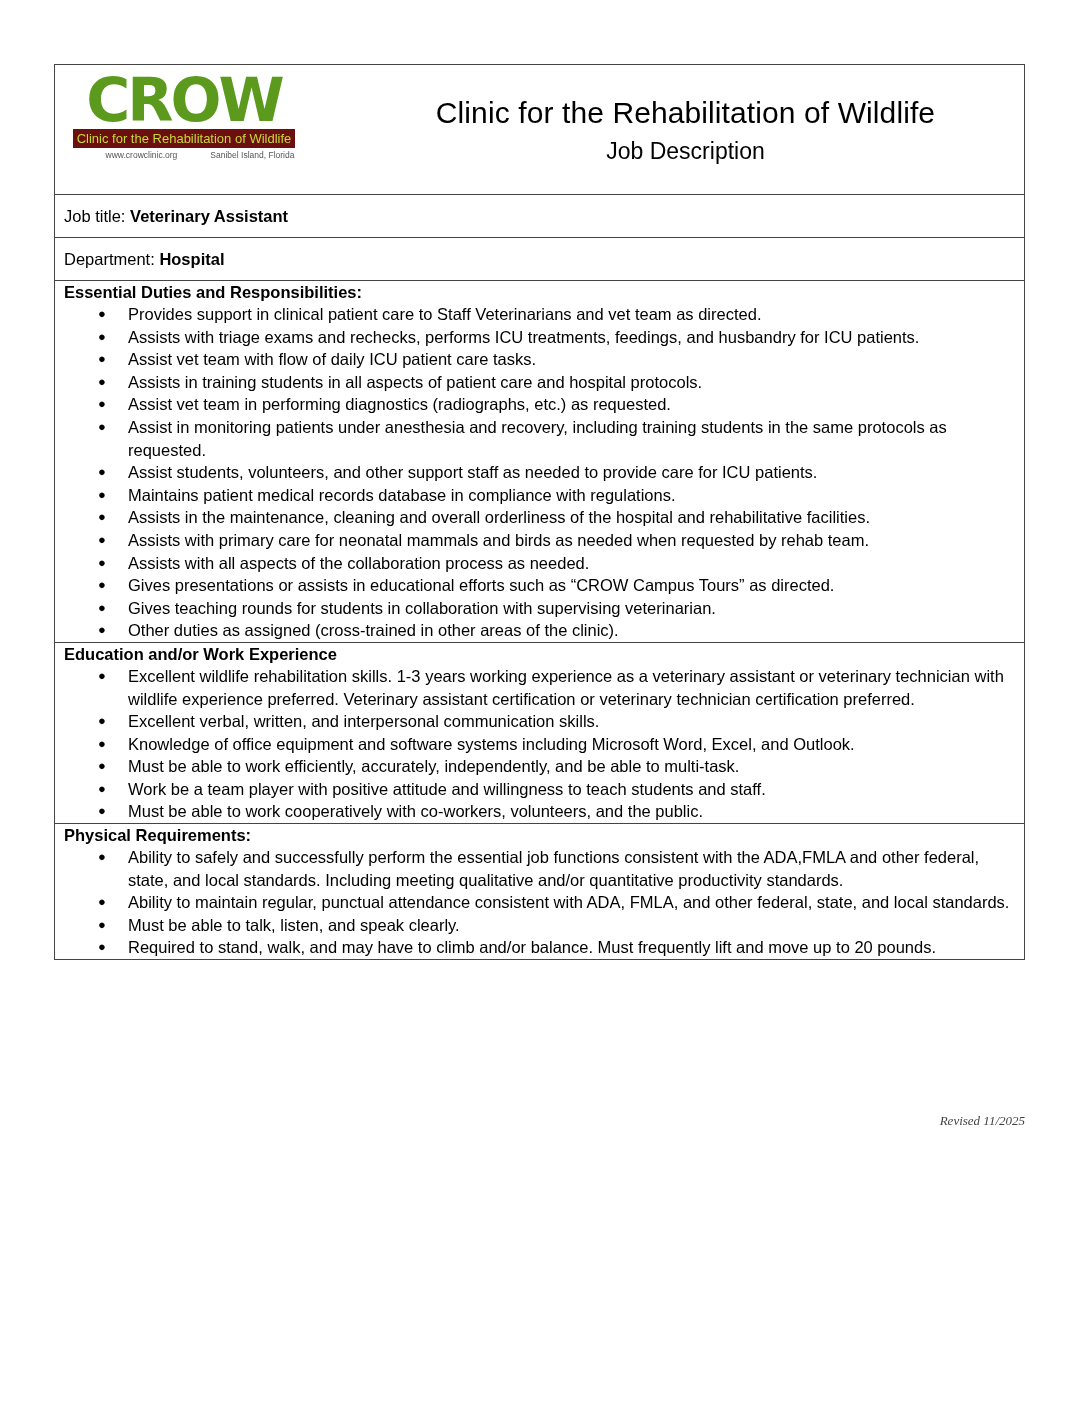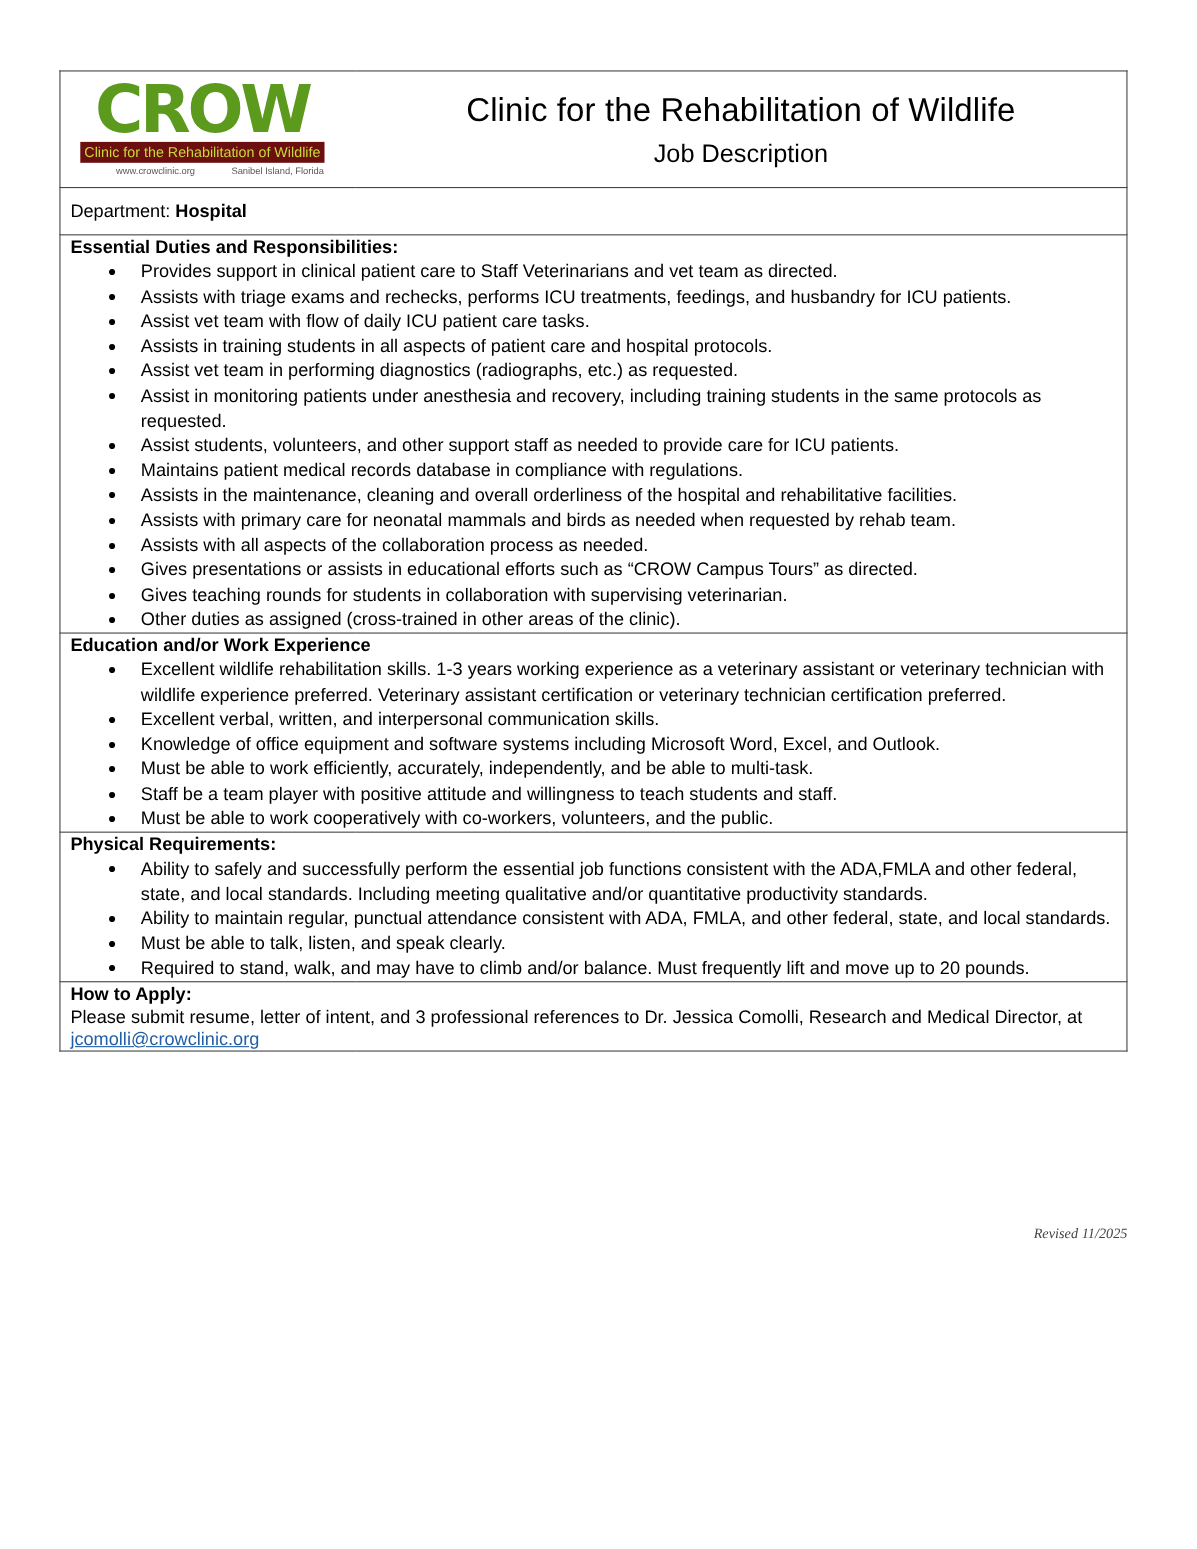--- a/index.html
+++ b/index.html
@@ -1,21 +1,21 @@
 <!DOCTYPE html>
 <html><head>
   <meta charset="utf-8">
   <style>
     html, body { margin: 0; padding: 0; background: #ffffff; }
     body { width: 1088px; height: 1408px; position: relative; font-family: "Liberation Sans", sans-serif; color: #000; }
     .page { position: absolute; left: 54px; top: 64px; width: 971px; }
     table.doc { width: 971px; border-collapse: collapse; border: 1px solid #444; }
     table.doc td { border: 1px solid #444; padding: 0 9px; vertical-align: middle; font-size: 16.5px; }
     .hdr-row td { height: 97px; }
-    .logo-cell { border-right: none !important; width: 260px; padding: 4px !important; position: relative; }
+    .logo-cell { border-right: none !important; width: 260px; padding: 16px !important; position: relative; }
     .title-cell { border-left: none !important; text-align: center; }
     .main-title { font-size: 30px; margin-top: 2px; letter-spacing: 0.1px; }
     .sub-title { font-size: 23px; margin-top: 8px; }
     .field-row td { height: 42px; }
     .field-row.short td { height: 32px; }
     .lbl { font-weight: normal; }
     .val { font-weight: bold; }
     .sec td { padding-top: 0; padding-bottom: 0; vertical-align: top; }
     .sec-title { font-weight: bold; font-size: 16.5px; line-height: 22px; }
     ul.bul { margin: 0; padding: 0; list-style: none; }
@@ -47,20 +47,23 @@
             <span>Sanibel Island, Florida</span>
           </div>
         </div>
       </td>
       <td class="title-cell">
         <div class="main-title">Clinic for the Rehabilitation of Wildlife</div>
         <div class="sub-title">Job Description</div>
       </td>
     </tr>
     <tr class="field-row">
+      <td colspan="2"><span class="lbl">Job title: </span><span class="val">Veterinary Assistant</span></td>
+    </tr>
+    <tr class="field-row">
       <td colspan="2"><span class="lbl">Department: </span><span class="val">Hospital</span></td>
     </tr>
     <tr class="sec">
       <td colspan="2">
         <div class="sec-title">Essential Duties and Responsibilities:</div>
         <ul class="bul">
               <li><span class="dot">●</span><span>Provides support in clinical patient care to Staff Veterinarians and vet team as directed.</span></li>
               <li><span class="dot">●</span><span>Assists with triage exams and rechecks, performs ICU treatments, feedings, and husbandry for ICU patients.</span></li>
               <li><span class="dot">●</span><span>Assist vet team with flow of daily ICU patient care tasks.</span></li>
               <li><span class="dot">●</span><span>Assists in training students in all aspects of patient care and hospital protocols.</span></li>
@@ -78,38 +81,32 @@
       </td>
     </tr>
     <tr class="sec">
       <td colspan="2">
         <div class="sec-title">Education and/or Work Experience</div>
         <ul class="bul">
               <li><span class="dot">●</span><span>Excellent wildlife rehabilitation skills. 1-3 years working experience as a veterinary assistant or veterinary technician with wildlife experience preferred. Veterinary assistant certification or veterinary technician certification preferred.</span></li>
               <li><span class="dot">●</span><span>Excellent verbal, written, and interpersonal communication skills.</span></li>
               <li><span class="dot">●</span><span>Knowledge of office equipment and software systems including Microsoft Word, Excel, and Outlook.</span></li>
               <li><span class="dot">●</span><span>Must be able to work efficiently, accurately, independently, and be able to multi-task.</span></li>
-              <li><span class="dot">●</span><span>Staff be a team player with positive attitude and willingness to teach students and staff.</span></li>
+              <li><span class="dot">●</span><span>Work be a team player with positive attitude and willingness to teach students and staff.</span></li>
               <li><span class="dot">●</span><span>Must be able to work cooperatively with co-workers, volunteers, and the public.</span></li>
             </ul>
       </td>
     </tr>
     <tr class="sec">
       <td colspan="2">
         <div class="sec-title">Physical Requirements:</div>
         <ul class="bul">
               <li><span class="dot">●</span><span>Ability to safely and successfully perform the essential job functions consistent with the ADA,FMLA and other federal, state, and local standards. Including meeting qualitative and/or quantitative productivity standards.</span></li>
               <li><span class="dot">●</span><span>Ability to maintain regular, punctual attendance consistent with ADA, FMLA, and other federal, state, and local standards.</span></li>
               <li><span class="dot">●</span><span>Must be able to talk, listen, and speak clearly.</span></li>
               <li><span class="dot">●</span><span>Required to stand, walk, and may have to climb and/or balance. Must frequently lift and move up to 20 pounds.</span></li>
             </ul>
       </td>
     </tr>
-    <tr class="sec thick-top">
-      <td colspan="2">
-        <div class="sec-title">How to Apply:</div>
-        <div class="apply-text"><span>Please submit resume, letter of intent, and 3 professional references to Dr. Jessica Comolli, Research and Medical Director, at </span><a class="apply-link">jcomolli@crowclinic.org</a></div>
-      </td>
-    </tr>
   </tbody>
     </table>
   <div class="revised" style="top: 1049px;">Revised 11/2025</div>
 </div>
 
 </body></html>

